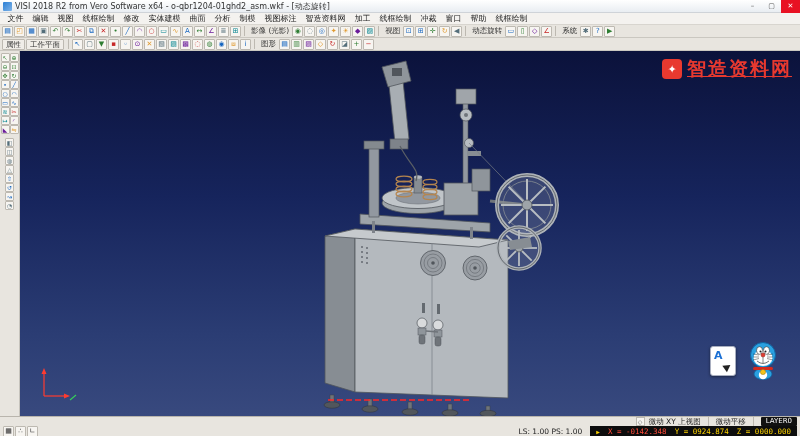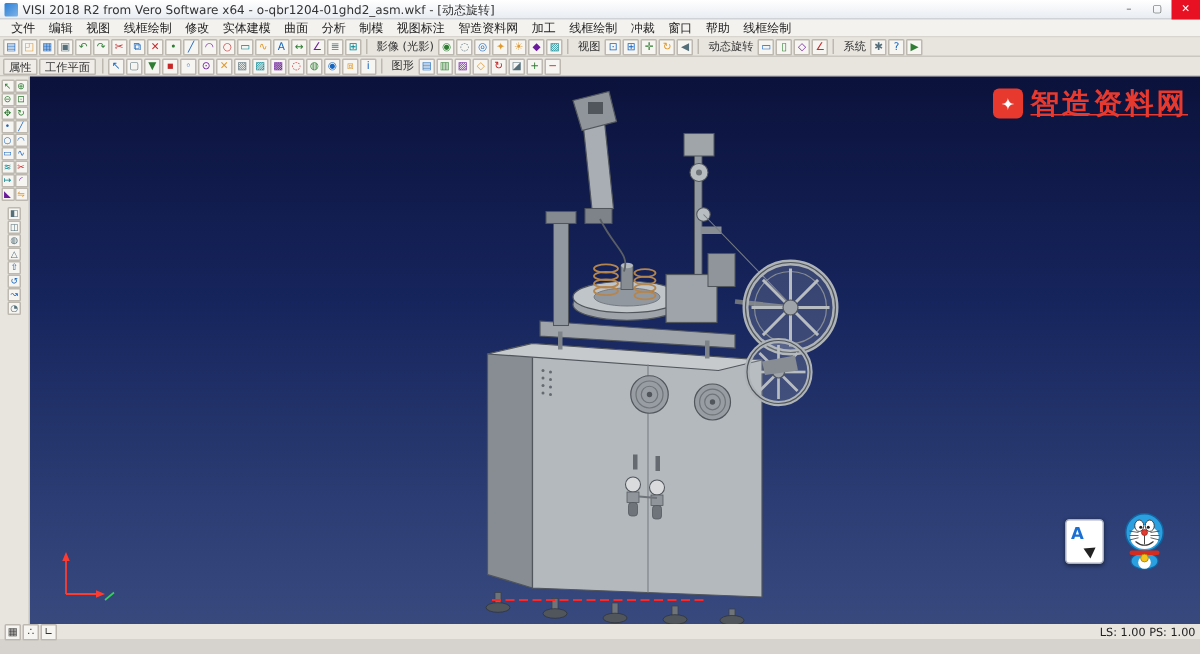--- a/index.html
+++ b/index.html
@@ -388,24 +388,39 @@
           <line x1="27" y1="12" x2="21" y2="13"></line>
             <line x1="27" y1="15" x2="21" y2="15"></line>
             <line x1="27" y1="18" x2="21" y2="16.5"></line>
         </g>
         <rect x="7" y="25" width="20" height="3" rx="1.5" fill="#d42b1e"></rect>
         <circle cx="17" cy="30" r="2.6" fill="#f3c21b" stroke="#9a7a0a" stroke-width="0.5"></circle>
       </svg>
     </div>
   </div>
 
+  <div class="status-top">
+    <span class="status-spacer"></span>
+    <span class="mini-icon">◇</span>
+    <span>微动 XY 上视图</span>
+    <span class="tsep"></span>
+    <span>微动平移</span>
+    <span class="tsep"></span>
+    <span class="layer-badge">LAYER0</span>
+  </div>
 
   <div class="status-bottom">
     <div class="icons">
         <span class="ticon">▦</span>
         <span class="ticon">∴</span>
         <span class="ticon">∟</span>
       </div>
     <span class="status-spacer"></span>
     <span>LS: 1.00 PS: 1.00</span>
+    <div class="coord-strip">
+      <span class="coord-caret">▶</span>
+      <span class="coord-x">X = -0142.348</span>
+      <span class="coord-y">Y = 0924.874</span>
+      <span class="coord-z">Z = 0000.000</span>
+    </div>
   </div>
 
 </div>
 
 </body></html>

